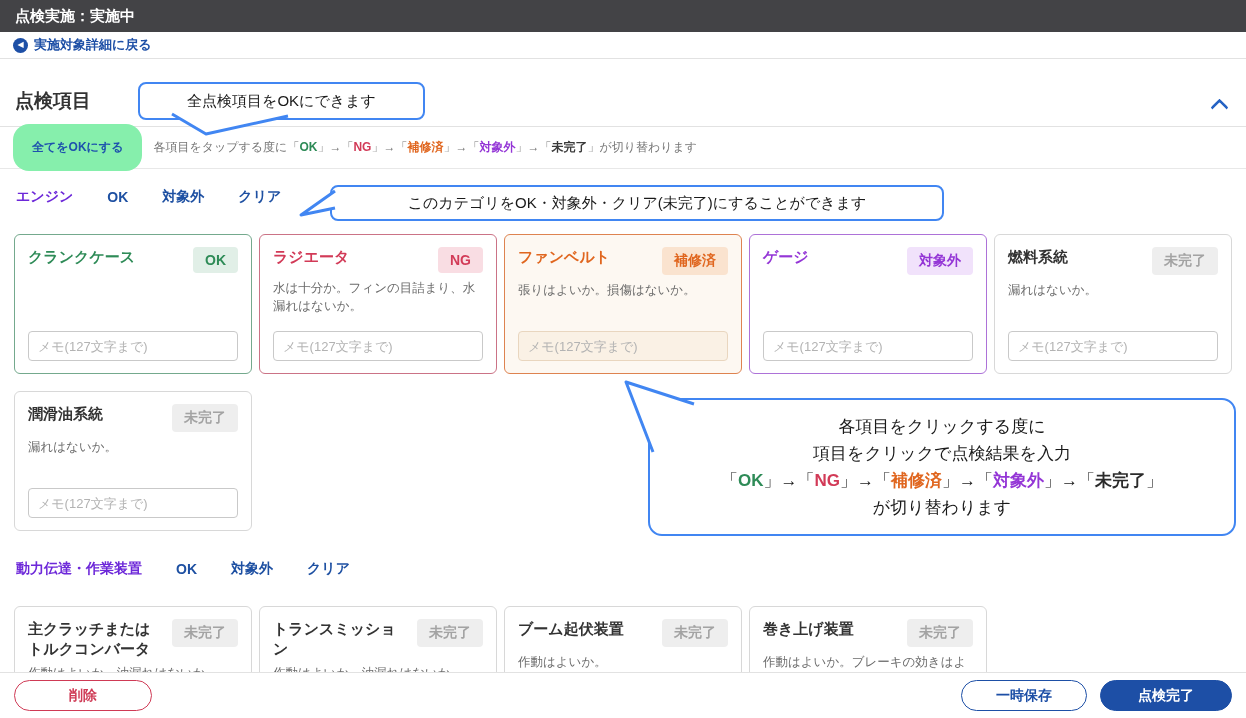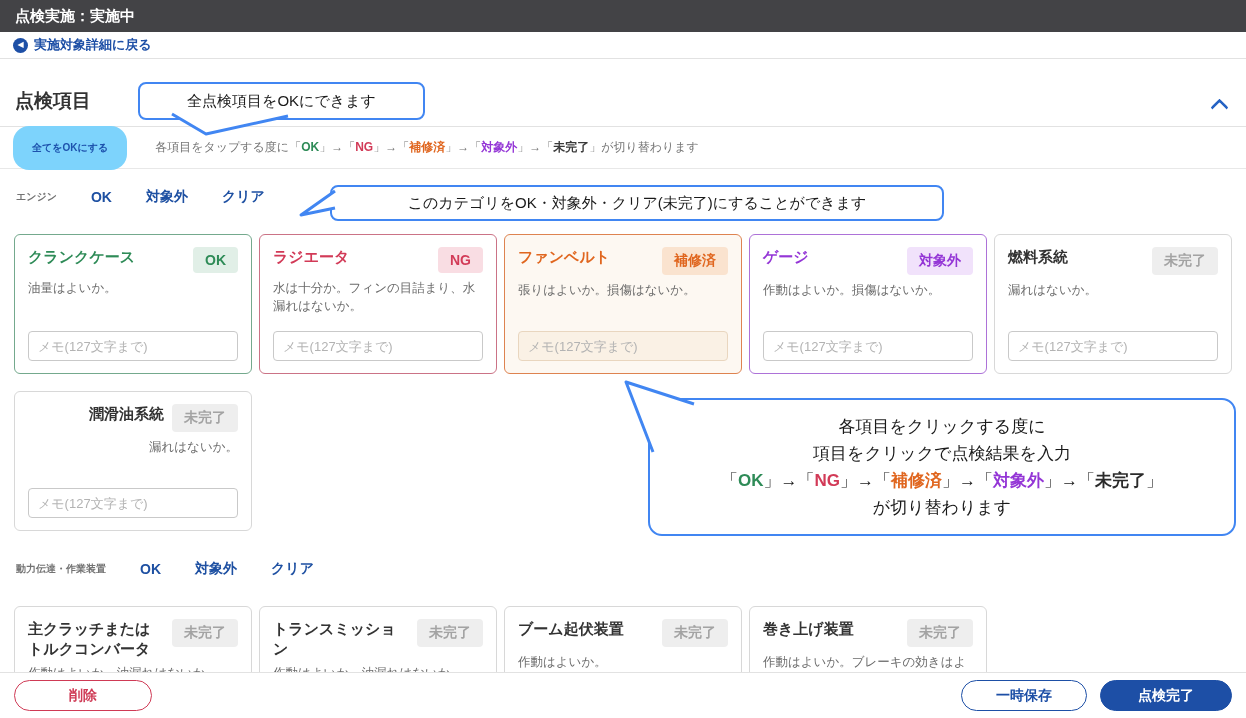--- a/index.html
+++ b/index.html
@@ -18,27 +18,27 @@
     color:#1d4fa6; cursor:pointer; text-decoration:none; }
   .backicon { width:15px; height:15px; border-radius:50%; background:#1d4fa6; color:#fff;
     display:flex; align-items:center; justify-content:center; font-size:8px; line-height:1; flex:none; }
   .section-head { height:68px; display:flex; align-items:flex-end; justify-content:space-between;
     padding:0 20px 12px 15px; border-bottom:1px solid #e2e2e2; }
   .section-title { font-size:19px; font-weight:bold; color:#333; }
   .chevron { width:13px; height:13px; border-top:3.5px solid #2563c4; border-right:3.5px solid #2563c4;
     transform:rotate(-45deg); margin-bottom:0px; cursor:pointer; border-radius:2px; }
   .allok-row { height:42px; display:flex; align-items:center; padding:0 13px;
     border-bottom:1px solid #e8e8e8; }
-  .allok-pill { background:#7dd3fc; border:none; border-radius:16px; padding:15px 19px;
-    font-size:10px; font-weight:bold; color:#1d52ad; cursor:pointer;
+  .allok-pill { background:#86efac; border:none; border-radius:16px; padding:15px 19px;
+    font-size:12px; font-weight:bold; color:#1d52ad; cursor:pointer;
     font-family:"Liberation Sans","DejaVu Sans",sans-serif; }
-  .helper { margin-left:28px; font-size:12px; color:#767676; }
+  .helper { margin-left:11px; font-size:12px; color:#767676; }
   
   .category-row { height:56px; display:flex; align-items:center; padding:0 16px; gap:34px; }
-  .category-name { font-size:10px; font-weight:bold; color:#737373; }
+  .category-name { font-size:14px; font-weight:bold; color:#6d28d9; }
   .category-action { font-size:14px; font-weight:bold; color:#1e50a2; cursor:pointer; text-decoration:none; }
   .cards-grid { display:grid; grid-template-columns:repeat(5,1fr); column-gap:7px; row-gap:17px;
     padding:9px 14px 0 14px; margin-bottom:10px; }
   .card { border:1px solid #d8d8d8; border-radius:6px; background:#fff; height:140px;
     padding:12px 13px; display:flex; flex-direction:column; cursor:pointer; }
   .card-head { display:flex; justify-content:space-between; align-items:flex-start; gap:8px; }
   .card-title { font-size:15px; font-weight:bold; line-height:1.3; }
   .badge { font-size:14px; font-weight:bold; padding:5px 12px; border-radius:4px;
     white-space:nowrap; flex:none; }
   .card-desc { font-size:12.5px; color:#6b6b6b; margin-top:7px; line-height:1.4; }
@@ -95,21 +95,20 @@
       <a class="category-action">OK</a>
       <a class="category-action">対象外</a>
       <a class="category-action">クリア</a>
     </div>
     <div class="cards-grid">
       <div class="card" style="border-color: rgb(116, 169, 141);">
         <div class="card-head">
           <span class="card-title" style="color: rgb(46, 139, 87);">クランクケース</span>
           <span class="badge" style="color: rgb(46, 139, 87); background: rgb(225, 239, 231);">OK</span>
         </div>
-        <div class="card-desc">油量はよいか。</div>
         <input class="memo" placeholder="メモ(127文字まで)" style="">
       </div>
       <div class="card" style="border-color: rgb(203, 115, 134);">
         <div class="card-head">
           <span class="card-title" style="color: rgb(210, 58, 87);">ラジエータ</span>
           <span class="badge" style="color: rgb(210, 58, 87); background: rgb(249, 221, 227);">NG</span>
         </div>
         <div class="card-desc">水は十分か。フィンの目詰まり、水漏れはないか。</div>
         <input class="memo" placeholder="メモ(127文字まで)" style="">
       </div>
@@ -119,32 +118,31 @@
           <span class="badge" style="color: rgb(224, 102, 31); background: rgb(250, 227, 207);">補修済</span>
         </div>
         <div class="card-desc">張りはよいか。損傷はないか。</div>
         <input class="memo" placeholder="メモ(127文字まで)" style="background: rgb(250, 241, 229); border-color: rgb(233, 214, 191);">
       </div>
       <div class="card" style="border-color: rgb(173, 114, 216);">
         <div class="card-head">
           <span class="card-title" style="color: rgb(148, 54, 214);">ゲージ</span>
           <span class="badge" style="color: rgb(148, 54, 214); background: rgb(241, 226, 251);">対象外</span>
         </div>
-        <div class="card-desc">作動はよいか。損傷はないか。</div>
         <input class="memo" placeholder="メモ(127文字まで)" style="">
       </div>
       <div class="card" style="border-color: rgb(216, 216, 216);">
         <div class="card-head">
           <span class="card-title" style="color: rgb(51, 51, 51);">燃料系統</span>
           <span class="badge" style="color: rgb(163, 163, 163); background: rgb(238, 238, 238);">未完了</span>
         </div>
         <div class="card-desc">漏れはないか。</div>
         <input class="memo" placeholder="メモ(127文字まで)" style="">
       </div>
-      <div class="card" style="border-color: rgb(216, 216, 216); align-items: flex-end;">
+      <div class="card" style="border-color: rgb(216, 216, 216);">
         <div class="card-head">
           <span class="card-title" style="color: rgb(51, 51, 51);">潤滑油系統</span>
           <span class="badge" style="color: rgb(163, 163, 163); background: rgb(238, 238, 238);">未完了</span>
         </div>
         <div class="card-desc">漏れはないか。</div>
         <input class="memo" placeholder="メモ(127文字まで)" style="">
       </div>
     </div>
     <div class="category-row">
       <span class="category-name">動力伝達・作業装置</span>

